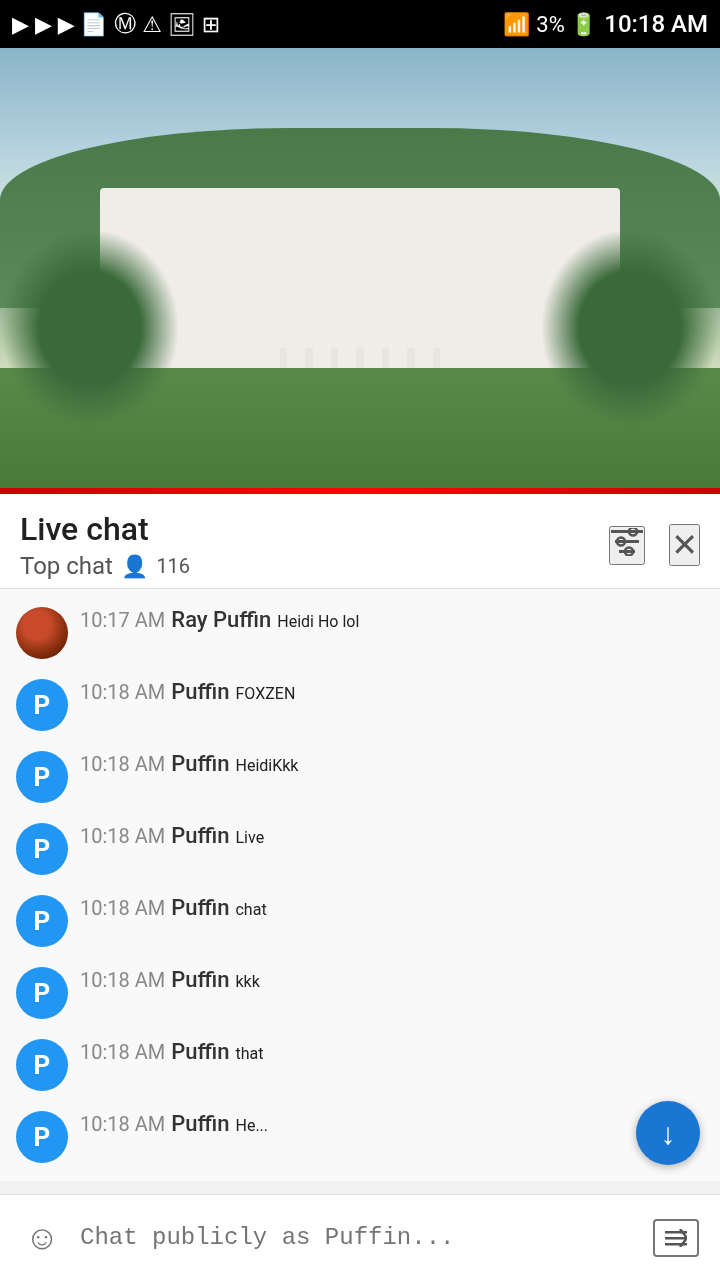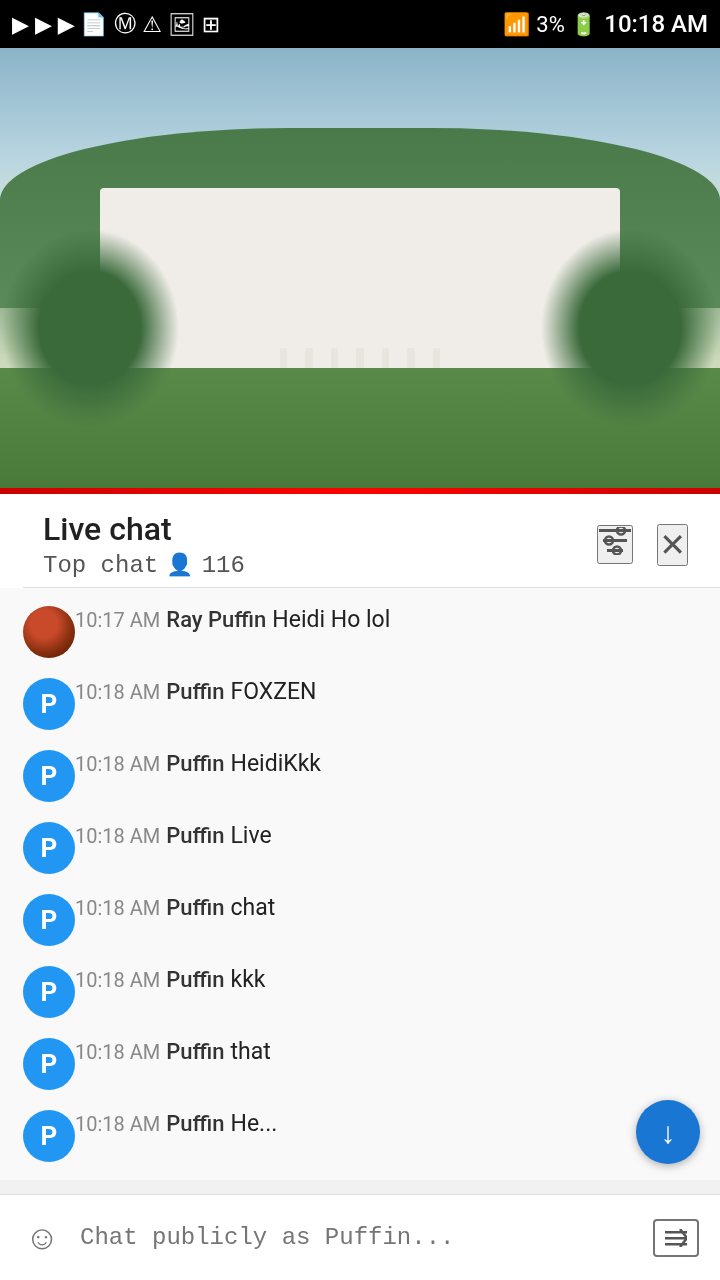--- a/index.html
+++ b/index.html
@@ -119,53 +119,51 @@
     }
 
     
     .live-chat-panel {
       background: #fff;
       width: 720px;
     }
 
     
     .chat-header {
-      padding: 16px 32px 8px 20px;
+      padding: 16px 20px 8px 20px;
       display: flex;
       align-items: center;
       justify-content: space-between;
       border-bottom: 1px solid #e0e0e0;
-      margin-left: 23px;
     }
     .chat-header-left {
       display: flex;
       flex-direction: column;
     }
     .live-chat-title {
       font-size: 32px;
       font-weight: 500;
       color: #212121;
     }
     .top-chat-row {
       display: flex;
       align-items: center;
       gap: 8px;
       margin-top: 4px;
-      font-family: Liberation Mono, monospace;
     }
     .top-chat-label {
       font-size: 24px;
       color: #555;
     }
     .viewer-icon {
       color: #555;
       font-size: 22px;
     }
     .viewer-count {
-      font-size: 24px;
+      font-size: 20px;
       color: #555;
     }
     .chat-header-right {
       display: flex;
       align-items: center;
       gap: 24px;
     }
     .filter-icon {
       font-size: 28px;
       color: #555;
@@ -180,21 +178,22 @@
     
     .chat-messages {
       background: #f9f9f9;
       padding: 8px 0;
       min-height: 580px;
       position: relative;
     }
     .chat-message {
       display: flex;
       align-items: flex-start;
-      padding: 10px 23px;
+      padding: 10px 16px;
+      gap: 12px;
     }
     .avatar {
       width: 52px;
       height: 52px;
       border-radius: 50%;
       flex-shrink: 0;
       display: flex;
       align-items: center;
       justify-content: center;
       font-size: 26px;
@@ -221,21 +220,21 @@
     .message-time {
       font-size: 20px;
       color: #888;
     }
     .message-author {
       font-size: 22px;
       color: #333;
       font-weight: 500;
     }
     .message-text {
-      font-size: 23px;
+      font-size: 16px;
       color: #212121;
     }
 
     
     .scroll-down-btn {
       position: absolute;
       bottom: 16px;
       right: 20px;
       width: 64px;
       height: 64px;

